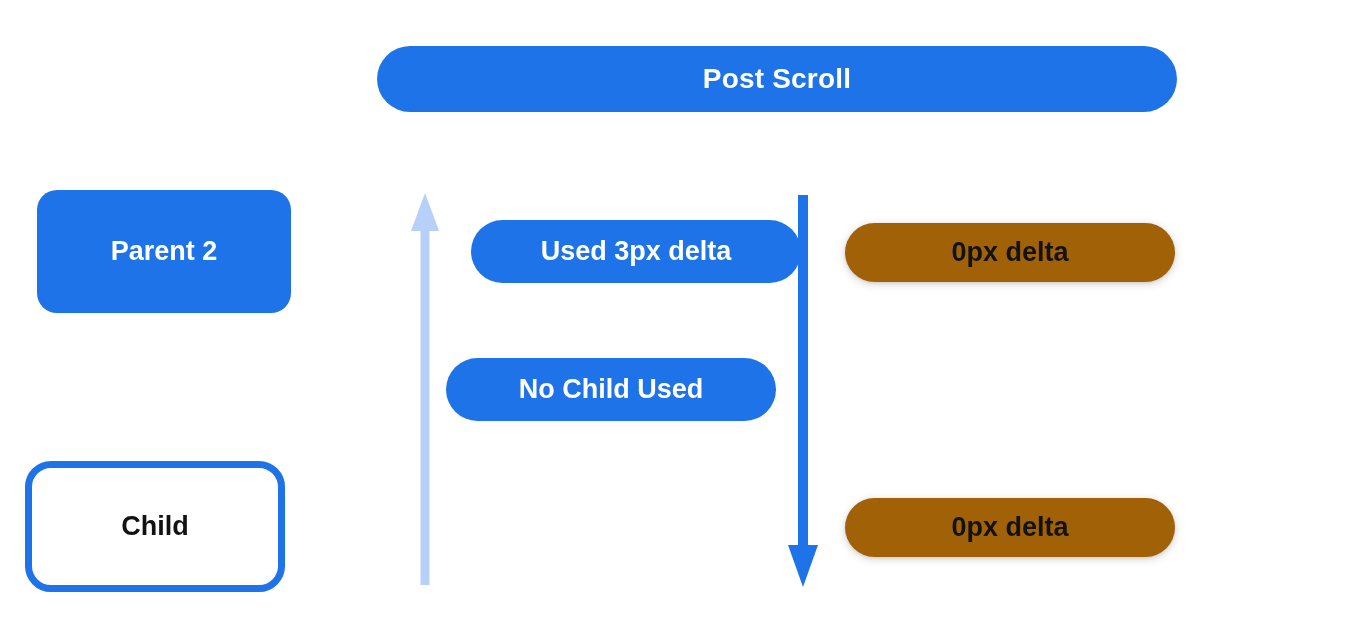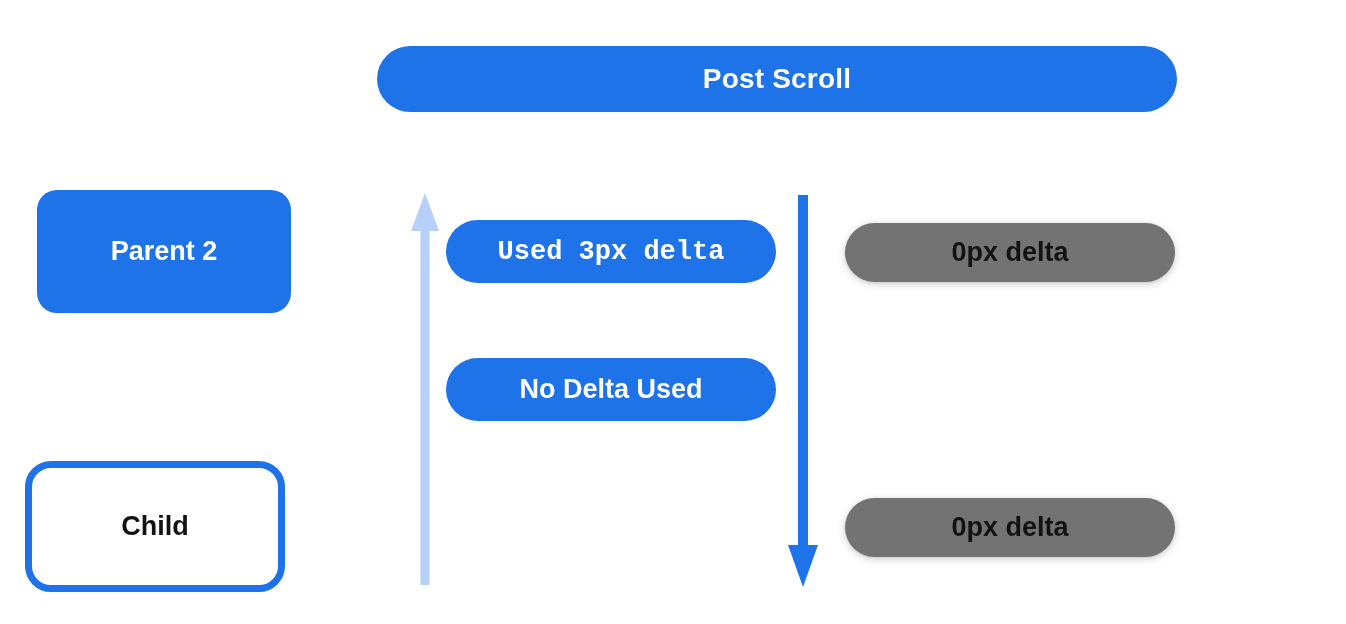--- a/index.html
+++ b/index.html
@@ -67,27 +67,27 @@
   .pill {
     position: absolute;
     display: flex; align-items: center; justify-content: center;
     border-radius: 32px;
     width: 330px;
   }
   .pill span { font-size: 27px; font-weight: 700; }
   .pill.blue-pill { background: var(--blue); height: 63px; }
   .pill.blue-pill span { color: #ffffff; }
   .pill.white-pill {
-    background: #737373;
+    background: #a16207;
     height: 59px;
     box-shadow: 0 2px 8px rgba(0,0,0,0.18), 0 1px 3px rgba(0,0,0,0.08);
     justify-content: center;
   }
   .pill.white-pill span { color: var(--text_dark); }
-  .used-delta-pill   { left: 446px; top: 220px; font-family: Liberation Mono, monospace; }
+  .used-delta-pill   { left: 471px; top: 220px; }
   .no-delta-pill     { left: 446px; top: 358px; }
   .zero-delta-top    { left: 845px; top: 223px; }
   .zero-delta-bottom { left: 845px; top: 498px; }
 </style>
 </head>
 <body>
 
 <div class="canvas">
 
   <div class="header-pill">
@@ -108,21 +108,21 @@
 
   <svg class="arrow arrow-down" width="34" height="392" viewBox="0 0 34 392" aria-hidden="true">
     <rect x="12" y="0" width="10" height="356" fill="#1e73e8"></rect>
     <polygon points="17,392 2,350 32,350" fill="#1e73e8"></polygon>
   </svg>
 
   <div class="pill blue-pill used-delta-pill">
     <span>Used 3px delta</span>
   </div>
   <div class="pill blue-pill no-delta-pill">
-    <span>No Delta Used</span>
+    <span>No Child Used</span>
   </div>
 
   <div class="pill white-pill zero-delta-top">
     <span>0px delta</span>
   </div>
   <div class="pill white-pill zero-delta-bottom">
     <span>0px delta</span>
   </div>
 
 </div>

